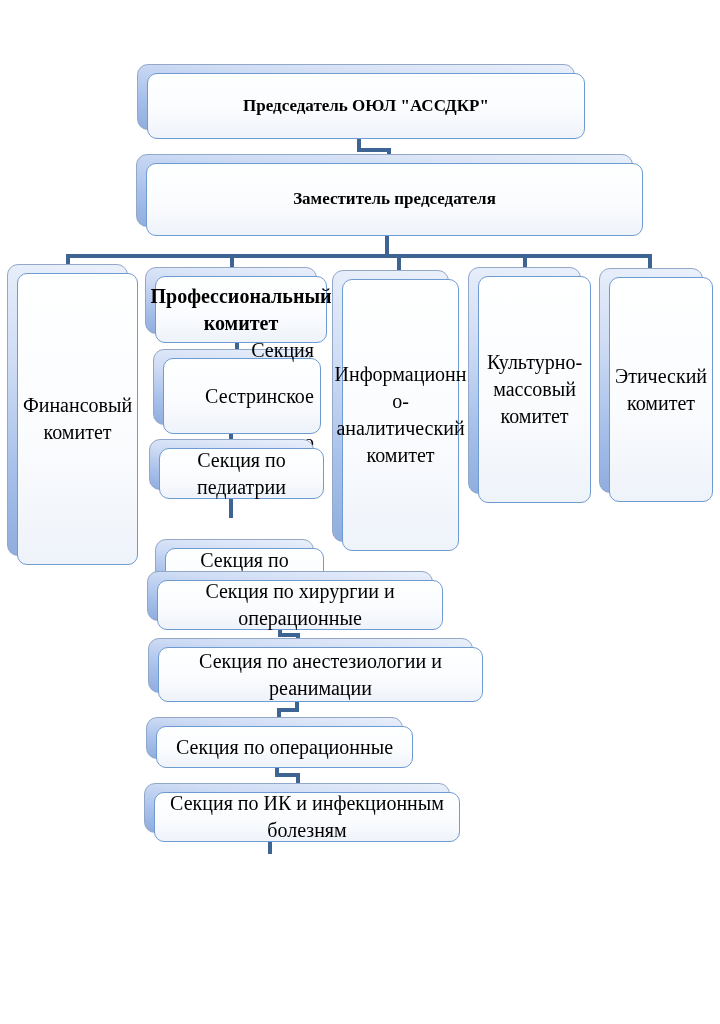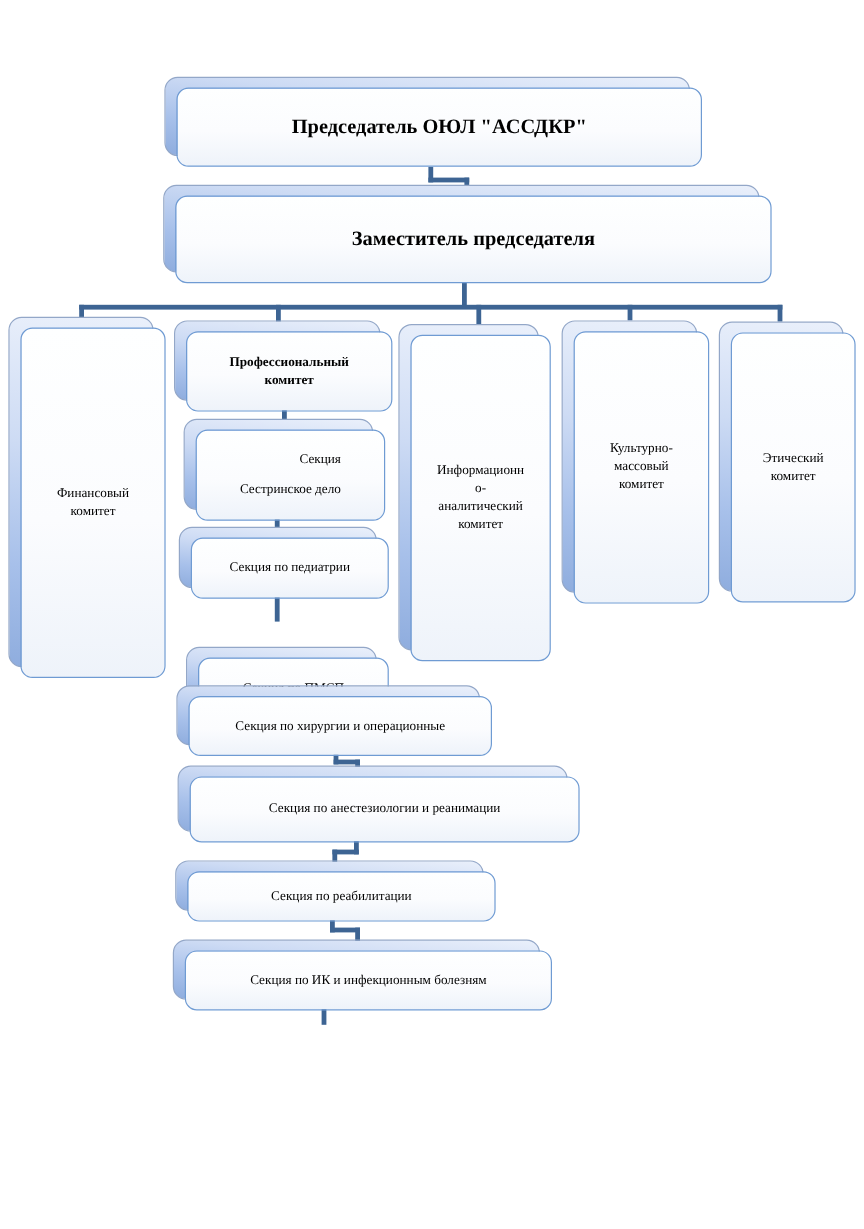--- a/index.html
+++ b/index.html
@@ -18,21 +18,21 @@
   }
   .node .front{
     position:absolute;left:0;top:0;width:100%;height:100%;
     border-radius:10px;
     border:1.6px solid #6f9bd3;
     background:linear-gradient(180deg,#feffff 0%,#fbfcfe 55%,#eef3fa 100%);
     box-sizing:border-box;
     display:flex;align-items:center;justify-content:center;
     text-align:center;padding:3px 6px;
   }
-  .label{white-space:pre-line;font-size:11px;line-height:1.35;}
+  .label{white-space:pre-line;font-size:20px;line-height:1.35;}
   .bold .label{font-weight:bold;}
   .big .label{font-size:17px;}
   .wide-lines .label{line-height:2.3;text-align:right;}
   .conn{position:absolute;background:#3d6493;}
 </style>
 </head>
 <body>
 
 <div id="canvas">
 
@@ -142,38 +142,38 @@
     </div>
   </div>
 
   <div class="node" style="left:165px;top:503px;width:159px;height:52px;margin-top:45px;">
     <div class="back"></div>
     <div class="front">
       <span class="label">Секция по ПМСП</span>
     </div>
   </div>
 
-  <div class="node" style="left:157px;top:580px;width:253px;height:50px;">
+  <div class="node" style="left:157px;top:580px;width:286px;height:50px;">
     <div class="back"></div>
     <div class="front">
       <span class="label">Секция по хирургии и операционные</span>
     </div>
   </div>
 
   <div class="node" style="left:158px;top:647px;width:297px;height:55px;padding-left:28px;">
     <div class="back"></div>
     <div class="front">
       <span class="label">Секция по анестезиологии и реанимации</span>
     </div>
   </div>
 
   <div class="node" style="left:156px;top:726px;width:257px;height:42px;">
     <div class="back"></div>
     <div class="front">
-      <span class="label">Секция по реабилитации</span>
+      <span class="label">Секция по операционные</span>
     </div>
   </div>
 
   <div class="node" style="left:154px;top:792px;width:306px;height:50px;border-radius:13px;">
     <div class="back"></div>
     <div class="front">
       <span class="label">Секция по ИК и инфекционным болезням</span>
     </div>
   </div>
 

